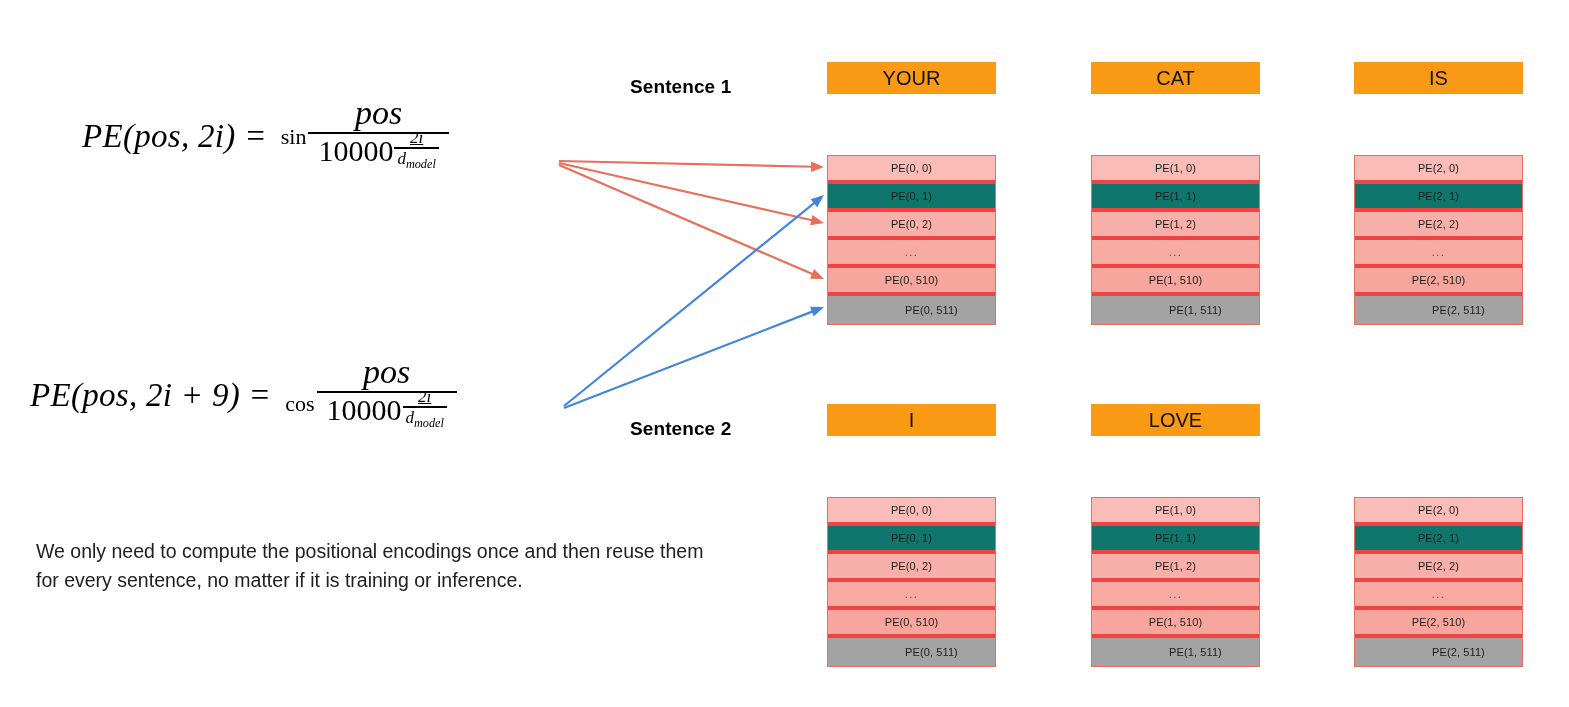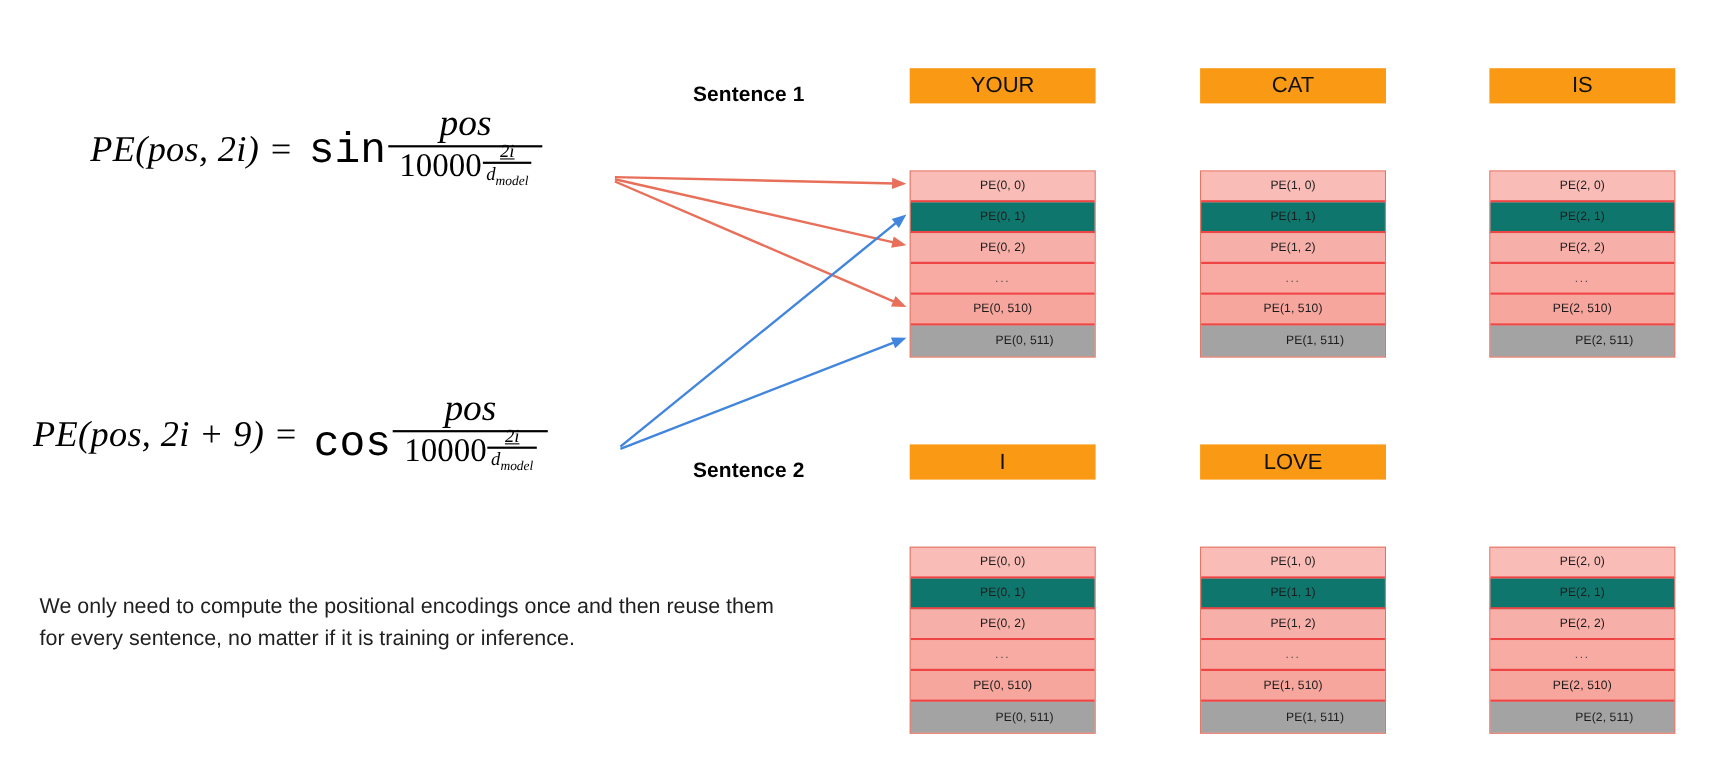--- a/index.html
+++ b/index.html
@@ -31,23 +31,23 @@
     color: #000;
     white-space: nowrap;
     display: flex;
     align-items: center;
   }
   .formula .lhs {
     font-size: 33px;
     letter-spacing: 0.3px;
   }
   .formula .trig {
-    font-size: 39px;
+    font-size: 22px;
     font-style: normal;
-    font-family: Liberation Mono, monospace;
+    font-family: Liberation Serif, serif;
     padding-right: 2px;
   }
   .frac {
     display: inline-flex;
     flex-direction: column;
     align-items: center;
     vertical-align: middle;
     line-height: 1;
   }
   .frac > .num {
@@ -130,21 +130,21 @@
   .pe-grid {
     position: absolute;
     width: 169px;
     border: 1px solid #E4705E;
     box-sizing: border-box;
     background: #F9B6B0;
   }
   .pe-cell {
     height: 28px;
     box-sizing: border-box;
-    border-bottom: 2px solid #ef4444;
+    border-bottom: 4px solid #ef4444;
     display: flex;
     align-items: center;
     justify-content: center;
     font-family: "Liberation Sans", sans-serif;
     font-size: 11px;
     color: #1c1c1c;
     letter-spacing: 0.1px;
   }
   .pe-cell:last-child { border-bottom: none; }
   .pe-cell.r0 { background: #F9BCB6; }

